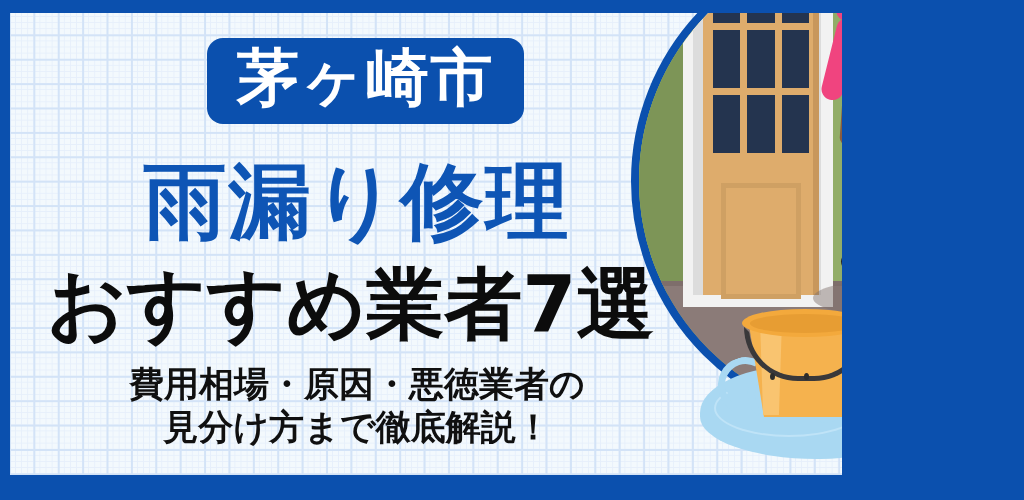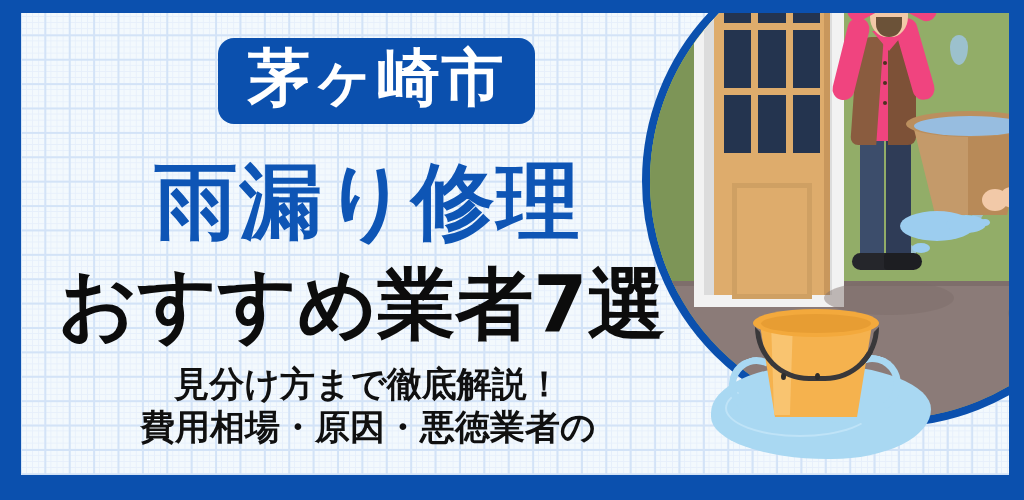--- a/index.html
+++ b/index.html
@@ -12,22 +12,22 @@
   #banner {
     position:relative;
     width:1024px; height:500px;
     background:#0b50ae;
     overflow:hidden;
   }
 
   
   #paper {
     position:absolute;
-    left:21px; top:13px;
-    width:988px; height:462px;
+    left:10px; top:13px;
+    width:832px; height:462px;
     background-color:#f3f9fd;
     background-image:
       linear-gradient(to right, #d3e3f7 0, #d3e3f7 1.5px, transparent 1.5px),
       linear-gradient(to bottom, #d3e3f7 0, #d3e3f7 1.5px, transparent 1.5px),
       linear-gradient(to right, #e6effb 0, #e6effb 1px, transparent 1px),
       linear-gradient(to bottom, #e6effb 0, #e6effb 1px, transparent 1px);
     background-size: 24.4px 24.4px, 24.4px 24.4px, 6.1px 6.1px, 6.1px 6.1px;
     background-position: -1px -3px, -1px -3px, -1px -3px, -1px -3px;
     overflow:hidden;
   }
@@ -306,18 +306,18 @@
       <div class="hole" style="left:104px;top:70px;"></div>
     </div>
 
     <div class="city-badge">茅ヶ崎市</div>
 
     <div class="headline-blue">雨漏り修理</div>
 
     <div class="headline-black">おすすめ業者7選</div>
 
     <div class="subline">
+      <span>費用相場・原因・悪徳業者の</span>
       <span>見分け方まで徹底解説！</span>
-      <span>費用相場・原因・悪徳業者の</span>
     </div>
 
   </div>
 </div>
 
 </body></html>

